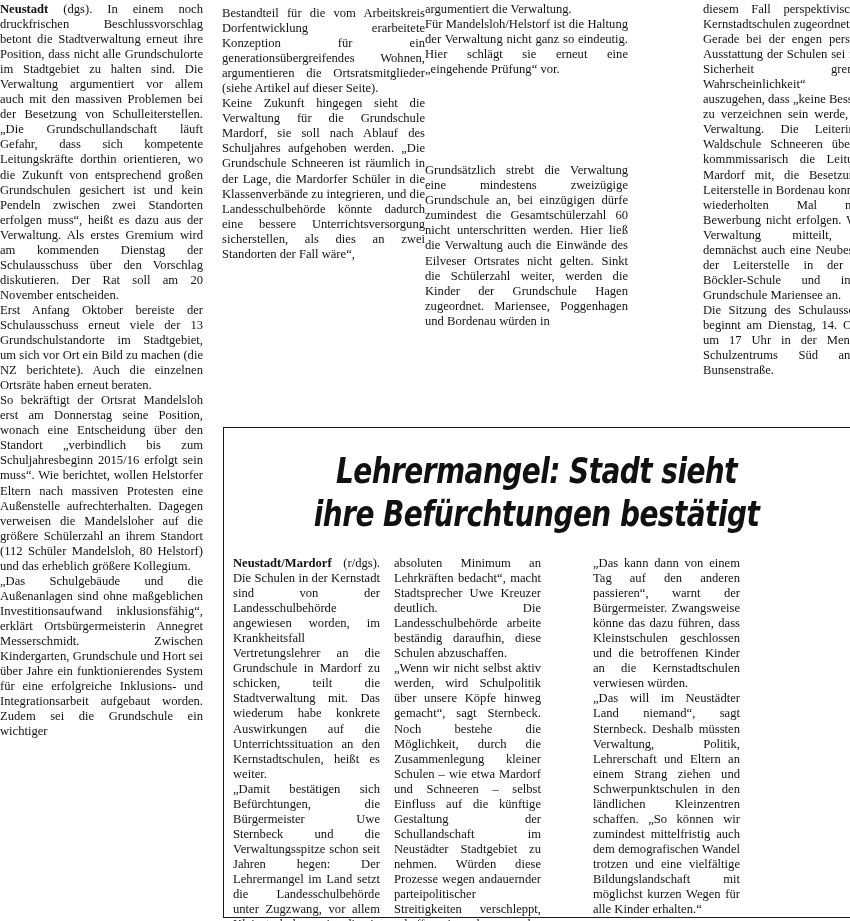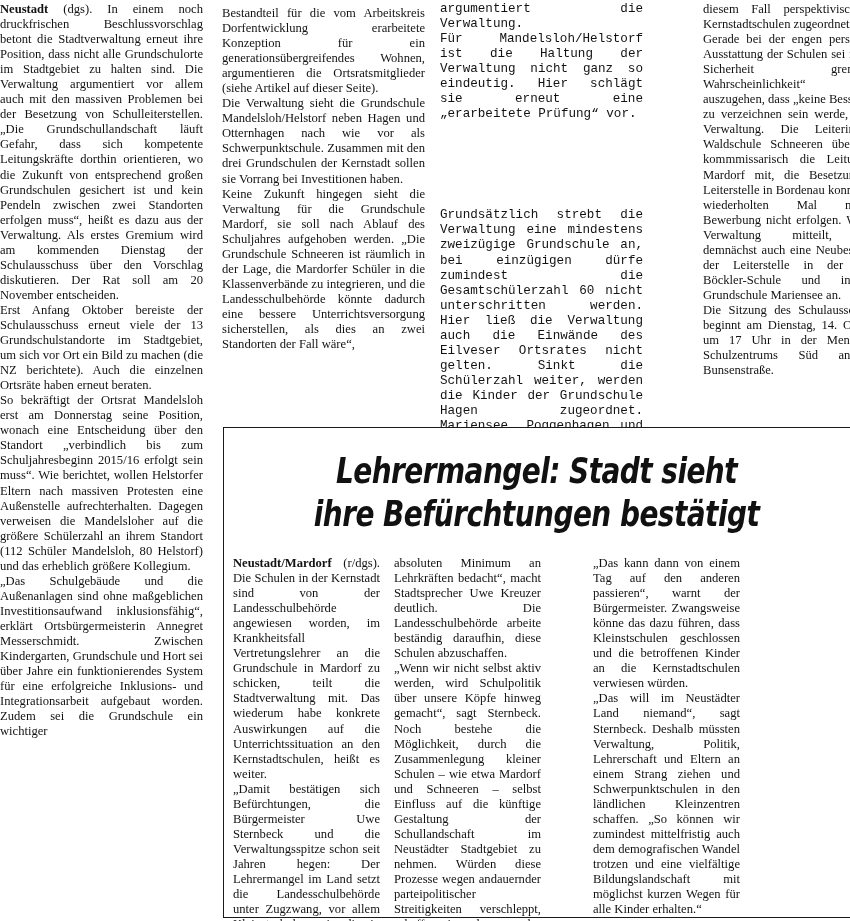--- a/index.html
+++ b/index.html
@@ -42,21 +42,21 @@
   .dateline {
     font-weight: bold;
   }
   .lastline-left > p:last-child {
     text-align-last: left;
   }
 
   
   #upper-col-1 { left: 0px;   top: 2px;  width: 203px; }
   #upper-col-2 { left: 222px; top: 6px;  width: 203px; }
-  #upper-col-3 { left: 440px; top: 2px;  width: 203px; font-family: Liberation Mono, monospace; }
+  #upper-col-3 { left: 425px; top: 2px;  width: 203px; }
   #upper-col-4 { left: 703px; top: 2px;  width: 184px; }
 
   .gap-break { height: 86px; }
 
   
   #lower-article {
     position: absolute;
     left: 223px;
     top: 427px;
     width: 627px;
@@ -101,27 +101,26 @@
 
     <div class="col lastline-left" id="upper-col-1">
       <p><span class="dateline">Neustadt</span><span> (dgs).</span><span> In einem noch druckfrischen Beschlussvorschlag betont die Stadtverwaltung erneut ihre Position, dass nicht alle Grundschulorte im Stadtgebiet zu halten sind. Die Verwaltung argumentiert vor allem auch mit den massiven Problemen bei der Besetzung von Schulleiterstellen. „Die Grundschullandschaft läuft Gefahr, dass sich kompetente Leitungskräfte dorthin orientieren, wo die Zukunft von entsprechend großen Grundschulen gesichert ist und kein Pendeln zwischen zwei Standorten erfolgen muss“, heißt es dazu aus der Verwaltung. Als erstes Gremium wird am kommenden Dienstag der Schulausschuss über den Vorschlag diskutieren. Der Rat soll am 20 November entscheiden.</span></p>
       <p>Erst Anfang Oktober bereiste der Schulausschuss erneut viele der 13 Grundschulstandorte im Stadtgebiet, um sich vor Ort ein Bild zu machen (die NZ berichtete). Auch die einzelnen Ortsräte haben erneut beraten.</p>
       <p>So bekräftigt der Ortsrat Mandelsloh erst am Donnerstag seine Position, wonach eine Entscheidung über den Standort „verbindlich bis zum Schuljahresbeginn 2015/16 erfolgt sein muss“. Wie berichtet, wollen Helstorfer Eltern nach massiven Protesten eine Außenstelle aufrechterhalten. Dagegen verweisen die Mandelsloher auf die größere Schülerzahl an ihrem  Standort (112 Schüler Mandelsloh, 80 Helstorf) und das erheblich größere Kollegium.</p>
       <p>„Das Schulgebäude und die Außenanlagen sind ohne maßgeblichen Investitionsaufwand inklusionsfähig“, erklärt Ortsbürgermeisterin Annegret Messerschmidt. Zwischen Kindergarten, Grundschule und Hort sei über Jahre ein funktionierendes System für eine erfolgreiche Inklusions- und Integrationsarbeit aufgebaut worden. Zudem sei die Grundschule ein wichtiger</p>
     </div>
 
     <div class="col lastline-left" id="upper-col-2">
       <p>Bestandteil für die vom Arbeitskreis Dorfentwicklung erarbeitete Konzeption für ein generationsübergreifendes Wohnen, argumentieren die Ortsratsmitglieder (siehe Artikel auf dieser Seite).</p>
-      <p>Die Verwaltung sieht die Grundschule Mandelsloh/Helstorf neben Hagen und Otternhagen nach wie vor als Schwerpunktschule. Zusammen mit den drei Grundschulen der Kernstadt sollen sie Vorrang bei Investitionen haben.</p>
       <p>Keine Zukunft hingegen sieht die Verwaltung für die Grundschule Mardorf, sie soll nach Ablauf des Schuljahres aufgehoben werden. „Die Grundschule Schneeren ist räumlich in der Lage, die Mardorfer Schüler in die Klassenverbände zu integrieren, und die Landesschulbehörde könnte dadurch eine bessere Unterrichtsversorgung sicherstellen, als dies an zwei Standorten der Fall wäre“,</p>
     </div>
 
     <div class="col lastline-left" id="upper-col-3">
       <p>argumentiert die Verwaltung.</p>
-      <p>Für Mandelsloh/Helstorf ist die Haltung der Verwaltung nicht ganz so eindeutig. Hier schlägt sie erneut eine „erarbeitete Prüfung“ vor.</p>
+      <p>Für Mandelsloh/Helstorf ist die Haltung der Verwaltung nicht ganz so eindeutig. Hier schlägt sie erneut eine „eingehende Prüfung“ vor.</p>
       <div class="gap-break"></div>
       <p>Grundsätzlich strebt die Verwaltung eine mindestens zweizügige Grundschule an, bei einzügigen dürfe zumindest die Gesamtschülerzahl 60 nicht unterschritten werden. Hier ließ die Verwaltung auch die Einwände des Eilveser Ortsrates nicht gelten. Sinkt die Schülerzahl weiter, werden die Kinder der Grundschule Hagen zugeordnet. Mariensee, Poggenhagen und Bordenau würden in</p>
     </div>
 
     <div class="col lastline-left" id="upper-col-4">
       <p>diesem Fall perspektivisch den Kernstadtschulen zugeordnet.</p>
       <p>Gerade bei der engen personellen Ausstattung der Schulen sei mit „an Sicherheit grenzender Wahrscheinlichkeit“ davon auszugehen, dass „keine Besserung“ zu verzeichnen sein werde, so die Verwaltung. Die Leiterin der Waldschule Schneeren übernimmt kommmissarisch die Leitung in Mardorf mit, die Besetzung der Leiterstelle in Bordenau konnte zum wiederholten Mal mangels Bewerbung nicht erfolgen. Wie die Verwaltung mitteilt, steht demnächst auch eine Neubesetzung der Leiterstelle in der Hans-Böckler-Schule und in der Grundschule Mariensee an.</p>
       <p>Die Sitzung des Schulausschusses beginnt am Dienstag, 14. Oktober, um 17 Uhr in der Mensa des Schulzentrums Süd an der Bunsenstraße.</p>
     </div>
 

